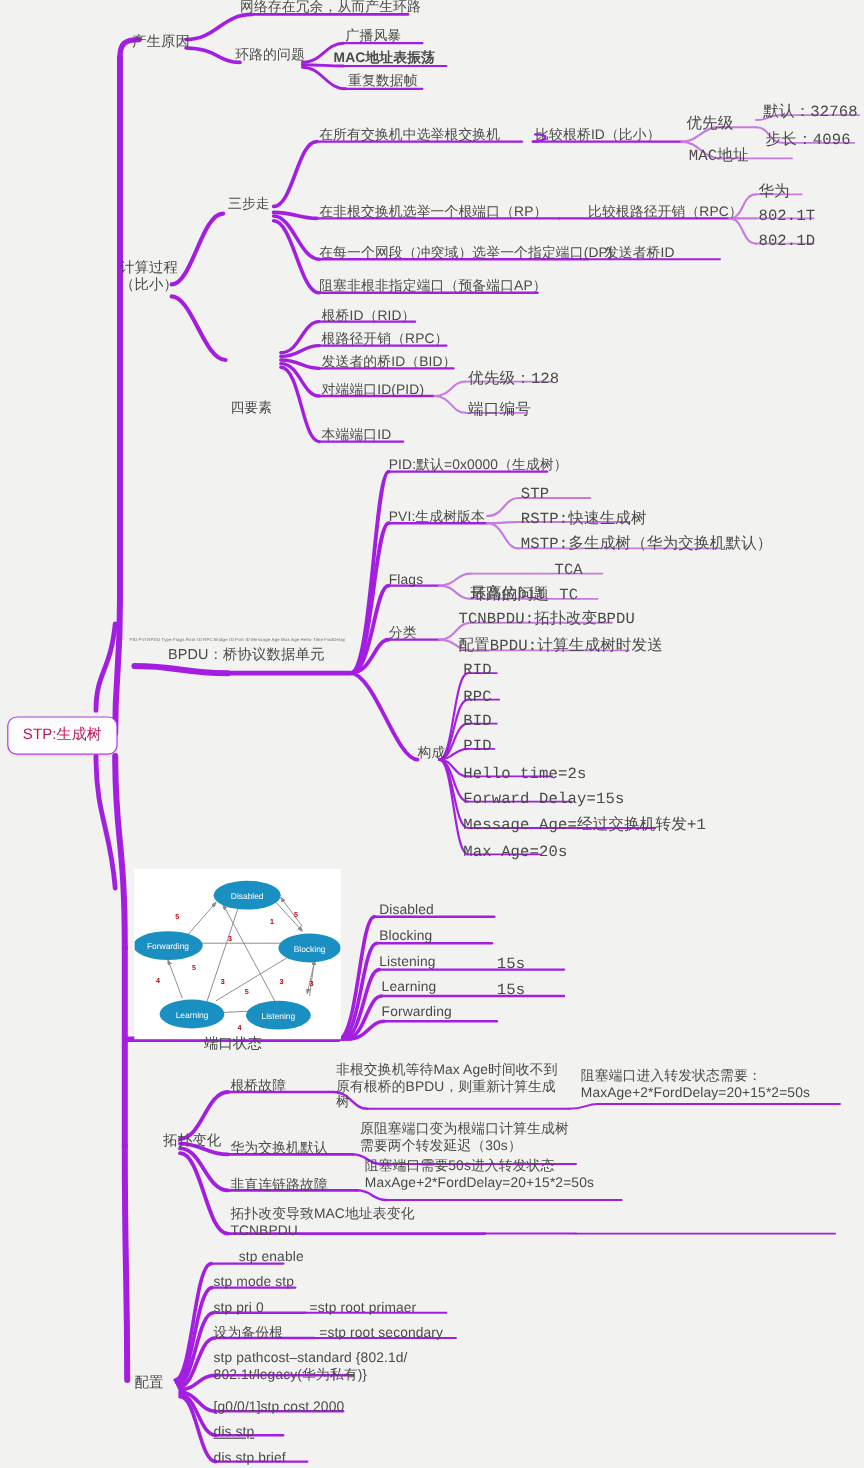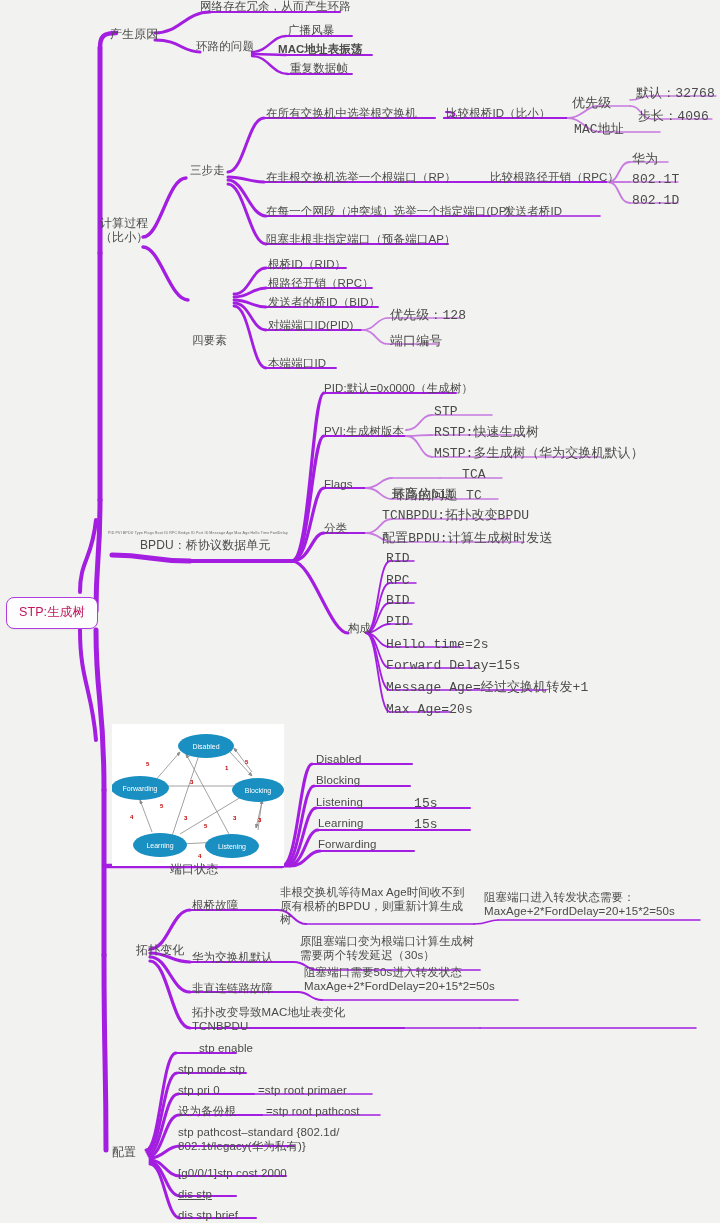--- a/index.html
+++ b/index.html
@@ -378,20 +378,20 @@
 MaxAge+2*FordDelay=20+15*2=50s</div>
   <div class="node lv2" style="left:192px;top:1006px;">拓扑改变导致MAC地址表变化
 TCNBPDU</div>
 
   <div class="node lv1" style="left:112px;top:1145px;">配置</div>
   <div class="node lv2" style="left:178px;top:1042px;margin-left:21px;">stp enable</div>
   <div class="node lv2" style="left:178px;top:1063px;">stp mode stp</div>
   <div class="node lv2" style="left:178px;top:1084px;">stp pri 0</div>
   <div class="node lv3" style="left:258px;top:1084px;">=stp root primaer</div>
   <div class="node lv2" style="left:178px;top:1105px;">设为备份根</div>
-  <div class="node lv3" style="left:266px;top:1105px;">=stp root pathcost</div>
+  <div class="node lv3" style="left:266px;top:1105px;">=stp root secondary</div>
   <div class="node lv2" style="left:178px;top:1126px;">stp pathcost–standard {802.1d/
 802.1t/legacy(华为私有)}</div>
   <div class="node lv2" style="left:178px;top:1167px;">[g0/0/1]stp cost 2000</div>
   <div class="node lv2" style="left:178px;top:1188px;text-decoration:underline;">dis stp</div>
   <div class="node lv2" style="left:178px;top:1209px;">dis stp brief</div>
 
 </div>
 
 </body></html>

